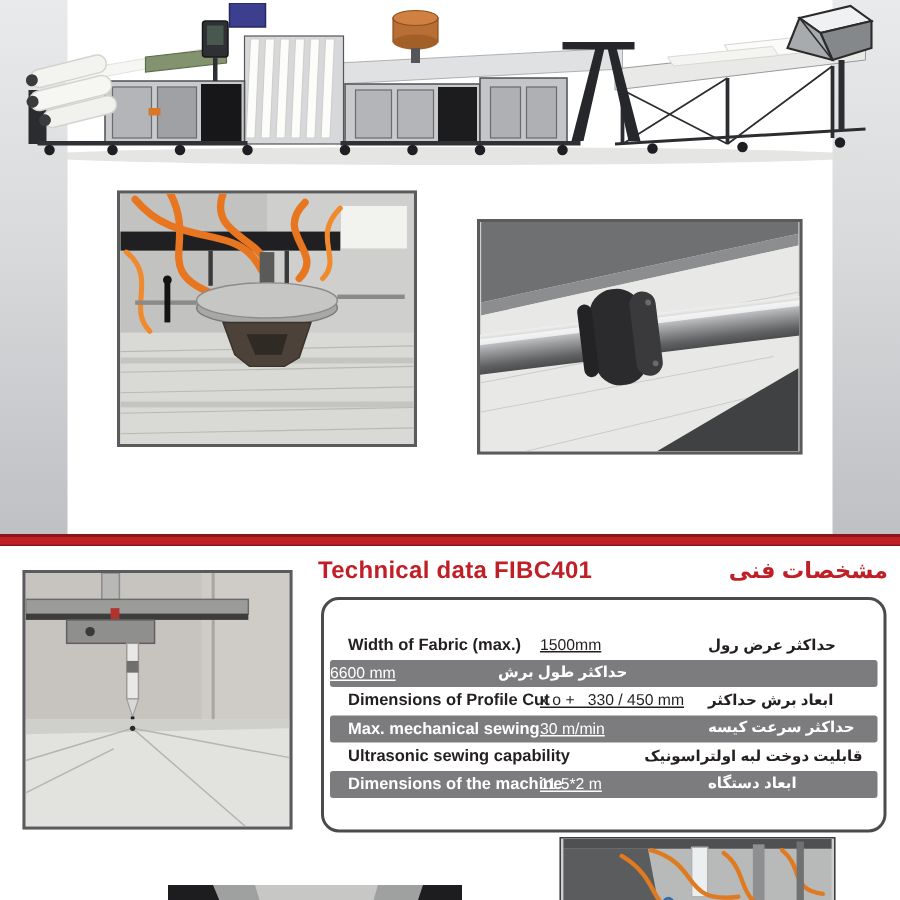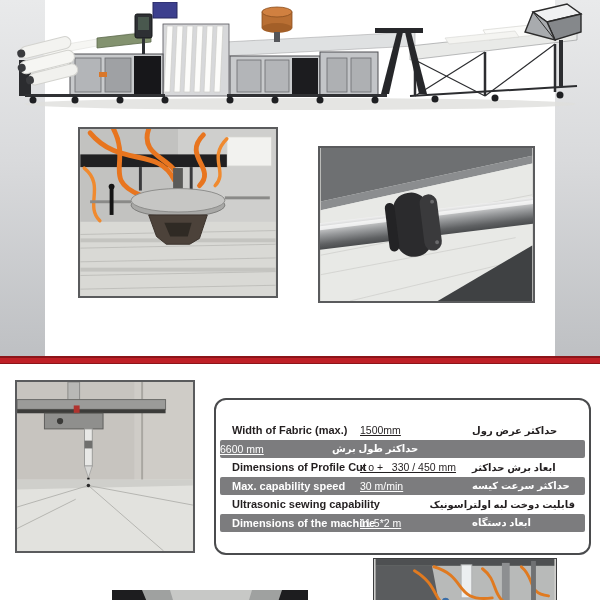--- a/index.html
+++ b/index.html
@@ -198,38 +198,42 @@
         <rect x="104" y="48" width="18" height="58" rx="9" fill="#3a3a3c"></rect>
         <circle cx="117" cy="56" r="2" fill="#6a6a6c"></circle>
         <circle cx="117" cy="98" r="2" fill="#6a6a6c"></circle>
         <rect x="68" y="52" width="10" height="50" rx="5" fill="#232325"></rect>
       </g>
     </svg>
   </div>
 
   <div class="red-rule"></div>
 
+  <div class="head-row">
+    <span class="head-en">Technical data FIBC401</span>
+    <span class="head-fa">مشخصات فنی</span>
+  </div>
 
   <div class="spec-table">
     <div class="spec-row">
       <span class="c-en">Width of Fabric (max.)</span>
       <span class="c-val">1500mm</span>
       <span class="c-fa">حداکثر عرض رول</span>
     </div>
     <div class="spec-row shaded">
       <span class="c-val">6600 mm</span>
       <span class="c-fa">حداکثر طول برش</span>
     </div>
     <div class="spec-row">
       <span class="c-en">Dimensions of Profile Cut</span>
       <span class="c-val">x o +   330 / 450 mm</span>
       <span class="c-fa">ابعاد برش حداکثر</span>
     </div>
     <div class="spec-row shaded">
-      <span class="c-en">Max. capability speed</span>
+      <span class="c-en">Max. mechanical sewing</span>
       <span class="c-val">30 m/min</span>
       <span class="c-fa">حداکثر سرعت کیسه</span>
     </div>
     <div class="spec-row">
       <span class="c-en">Ultrasonic sewing capability</span>
       <span class="c-val"></span>
       <span class="c-fa">قابلیت دوخت لبه اولتراسونیک</span>
     </div>
     <div class="spec-row shaded">
       <span class="c-en">Dimensions of the machine</span>

